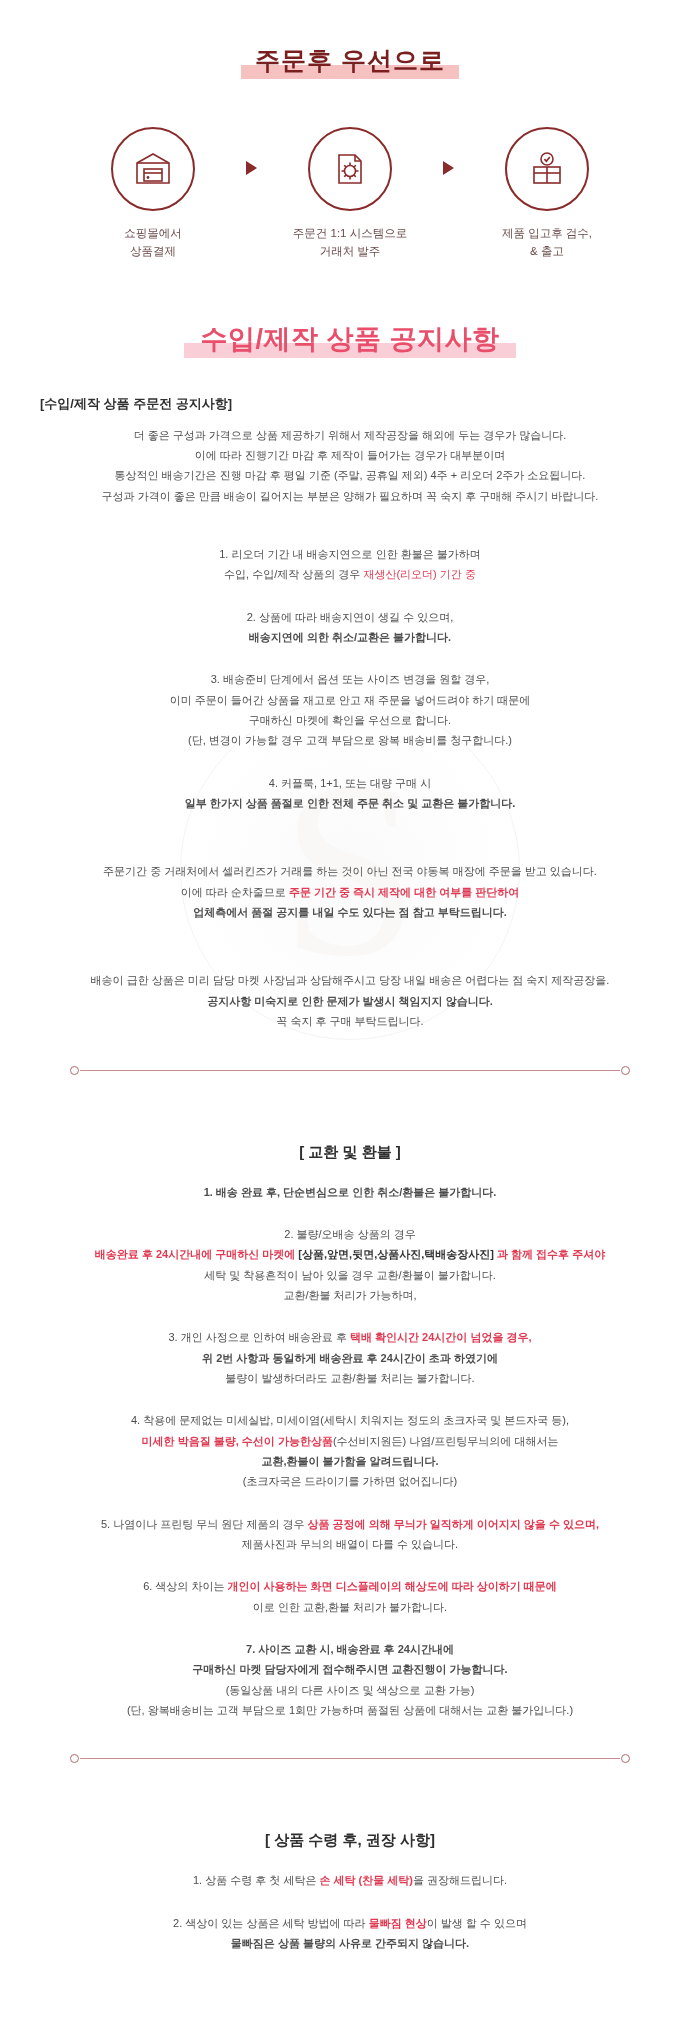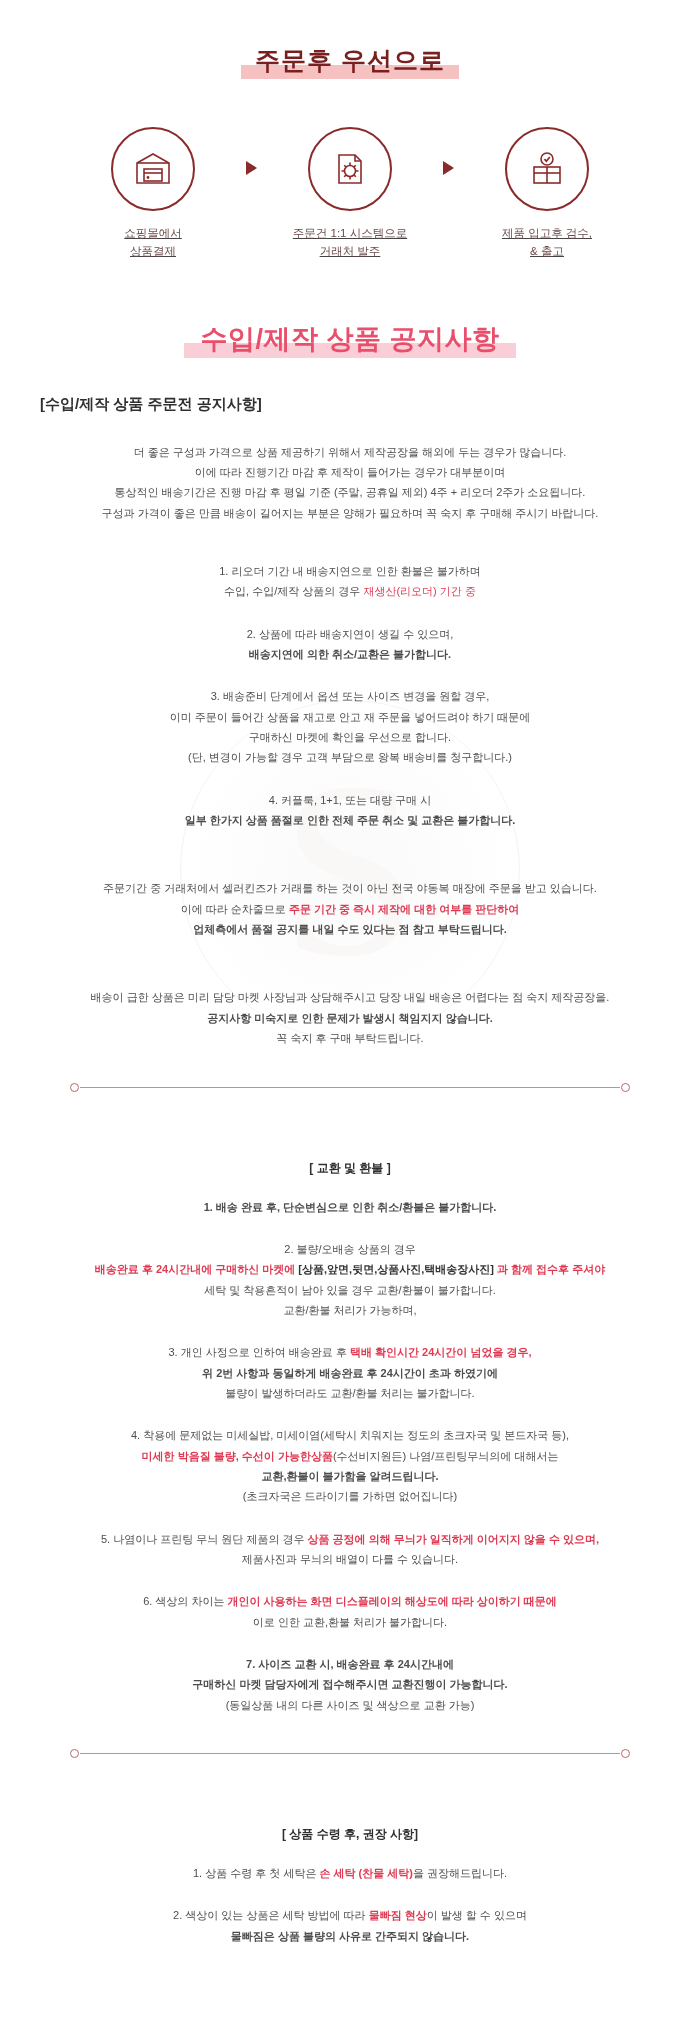--- a/index.html
+++ b/index.html
@@ -65,21 +65,20 @@
     z-index: -1;
   }
 
   
   .steps {
     margin-top: 46px;
     display: flex;
     align-items: flex-start;
     justify-content: center;
     gap: 18px;
-    text-decoration: underline;
   }
   .step {
     width: 150px;
     text-align: center;
   }
   .circle {
     width: 84px;
     height: 84px;
     border-radius: 50%;
     border: 2px solid #8a2b2b;
@@ -142,27 +141,27 @@
     color: #4d4d4d;
     white-space: pre-line;
   }
   .t-red { color: #e03a52; }
   .t-red-b { color: #e03a52; font-weight: bold; }
   .t-dark-b { color: #333; font-weight: bold; }
   .sp-lg { height: 26px; }
   .sp-md { height: 16px; }
 
   .head-line {
-    font-size: 15px;
+    font-size: 13px;
     font-weight: bold;
     color: #2f2f2f;
-    margin-bottom: 28px;
+    margin-bottom: 12px;
   }
   .sub-head {
-    font-size: 12px;
+    font-size: 15px;
     font-weight: bold;
     color: #2f2f2f;
     text-align: center;
     margin: 0 0 20px;
   }
 
   
   .divider {
     width: 560px;
     margin: 34px auto;
@@ -349,20 +348,21 @@
 
     <div class="blk">
       <p><span>6. 색상의 차이는 </span><span class="t-red-b">개인이 사용하는 화면 디스플레이의 해상도에 따라 상이하기 때문에</span></p>
       <p class="t-red">이로 인한 교환,환불 처리가 불가합니다.</p>
     </div>
 
     <div class="blk">
       <p class="t-red-b">7. 사이즈 교환 시, 배송완료 후 24시간내에</p>
       <p class="t-red-b">구매하신 마켓 담당자에게 접수해주시면 교환진행이 가능합니다.</p>
       <p>(동일상품 내의 다른 사이즈 및 색상으로 교환 가능)</p>
+      <p>(단, 왕복배송비는 고객 부담으로 1회만 가능하며 품절된 상품에 대해서는 교환 불가입니다.)</p>
     </div>
 
   </div>
 
   <div class="divider">
     <span class="dot l"></span>
     <span class="ln"></span>
     <span class="dot r"></span>
   </div>
 

